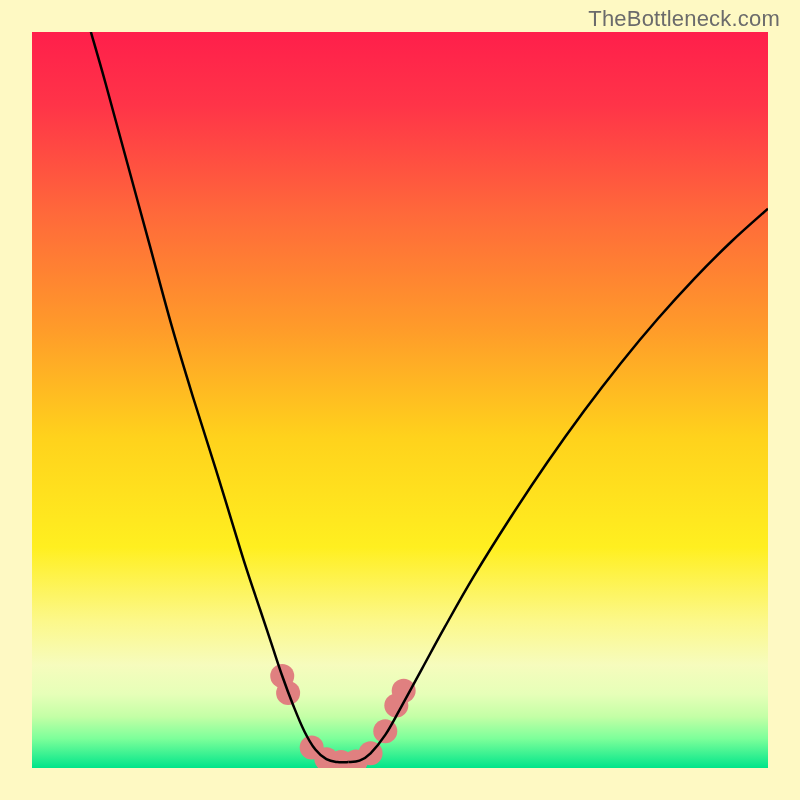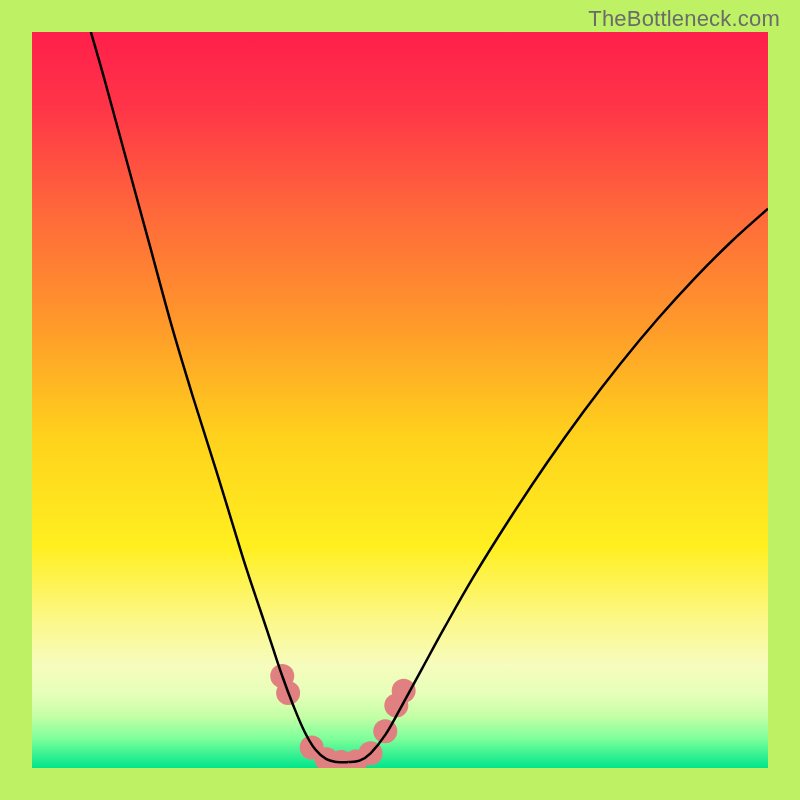--- a/index.html
+++ b/index.html
@@ -9,21 +9,21 @@
     height: 800px;
     background: #000;
     overflow: hidden;
     font-family: Arial, Helvetica, sans-serif;
   }
   .frame {
     position: absolute;
     top: 0; left: 0;
     width: 800px;
     height: 800px;
-    background: #bef264;
+    background: #fef9c3;
   }
   .plot {
     position: absolute;
     top: 32px;
     left: 32px;
     width: 736px;
     height: 736px;
     overflow: hidden;
   }
   .watermark {

